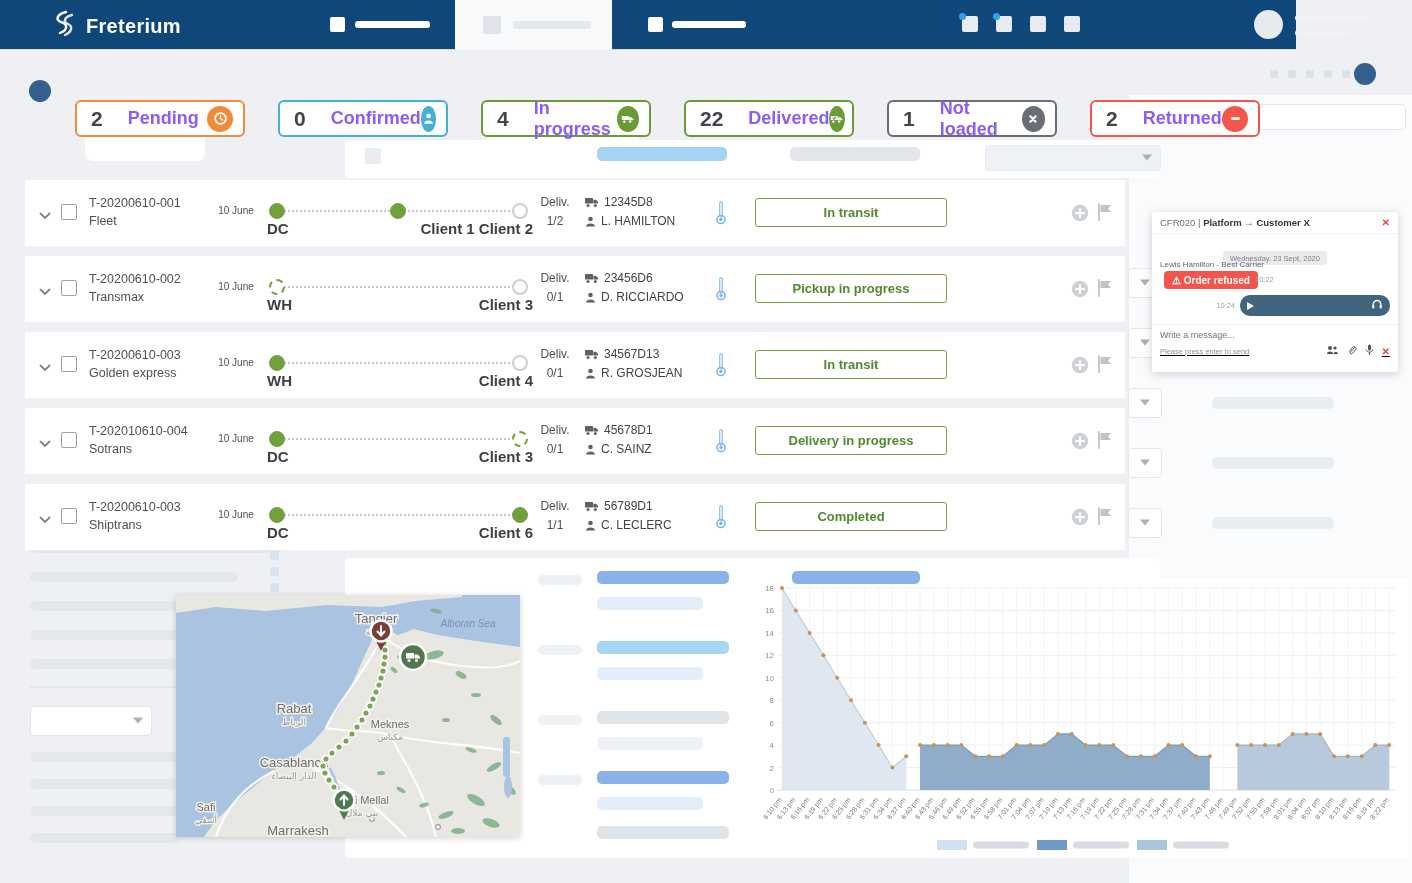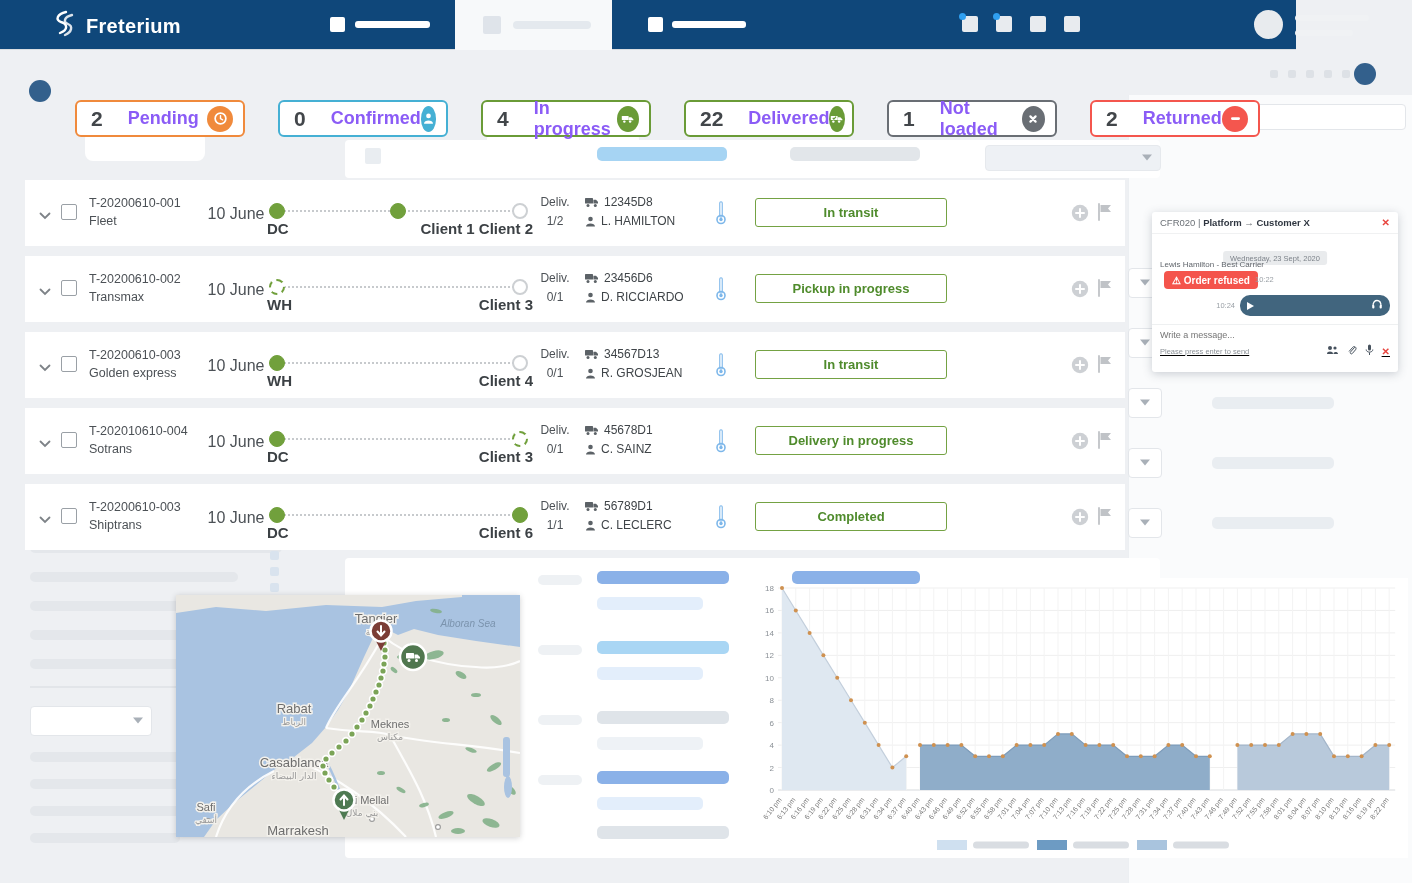--- a/index.html
+++ b/index.html
@@ -37,21 +37,21 @@
   .badge { position:absolute; top:0; width:170px; height:37px; background:#fff; border:2px solid; border-radius:6px; display:flex; align-items:center; padding:0 10px 0 14px; cursor:pointer; }
   .badge .count { font-size:21px; font-weight:bold; color:#42464a; }
   .badge .lab { font-size:18px; font-weight:600; color:#8b5cf6; margin-left:25px; }
   .badge-icon { margin-left:auto; width:26px; height:26px; border-radius:50%; display:flex; align-items:center; justify-content:center; }
 
   
   .trow { position:absolute; left:25px; width:1100px; height:66px; background:#fff; z-index:20; }
   .chev-row { position:absolute; left:14px; top:26px; width:12px; height:12px; cursor:pointer; }
   .cbox { position:absolute; left:36px; top:24px; width:16px; height:16px; border:1.6px solid #9aa0a6; border-radius:2px; background:#fff; cursor:pointer; }
   .rid { position:absolute; left:64px; top:14px; width:135px; color:#4c5156; font-size:12.5px; line-height:1.45; }
-  .rdate { position:absolute; left:178px; top:25px; width:66px; font-size:16px; color:#4c5156; text-align:center; }
+  .rdate { position:absolute; left:178px; top:25px; width:66px; font-size:10px; color:#4c5156; text-align:center; }
   .tl { position:absolute; left:240px; top:0; width:268px; height:66px; }
   .tl-line { position:absolute; left:16px; right:8px; top:30px; border-top:2px dotted #c7cacd; }
   .tl-node { position:absolute; top:23px; width:16px; height:16px; border-radius:50%; background:#fff; }
   .tl-node.filled { background:#71a03c; border:1px solid #71a03c; }
   .tl-node.empty  { background:#fff; border:2px solid #cdd0d3; }
   .tl-node.dashed { background:#fff; border:2px dashed #71a03c; }
   .n-start { left:4px; } .n-mid { left:125px; } .n-end { right:5px; }
   .tl-lab { position:absolute; top:40px; font-size:15px; font-weight:bold; color:#3c4145; }
   .lab-start { left:2px; } .lab-end { right:0; text-align:right; }
   .deliv { position:absolute; left:506px; top:13px; width:48px; font-size:12px; color:#4c5156; text-align:center; line-height:1.55; }

